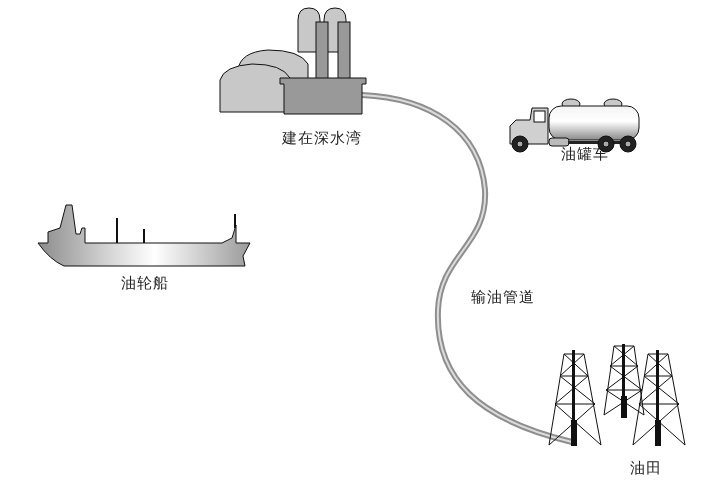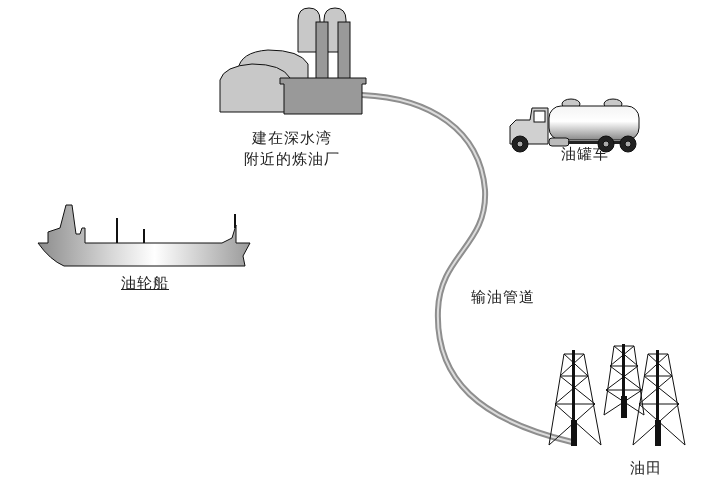--- a/index.html
+++ b/index.html
@@ -79,20 +79,19 @@
       <rect x="621" y="396" width="6" height="22" fill="#111" stroke="none"></rect>
     </g>
     <g stroke="#111" stroke-width="1" fill="none">
       <path d="M648,354 L633,445 M668,354 L685,445 M648,354 L668,354 M644,376 L672,376 M639,404 L679,404 M644,376 L668,354 M672,376 L648,354 M639,404 L672,376 M679,404 L644,376 M633,445 L679,404 M685,445 L639,404"></path>
       <rect x="656" y="350" width="3" height="80" fill="#111" stroke="none"></rect>
       <rect x="655" y="420" width="6" height="26" fill="#111" stroke="none"></rect>
     </g>
   </g>
 </svg>
 
-<div class="label" style="left:232px; top:128px; width:120px;">
+<div class="label" style="left:262px; top:128px; width:120px;">
   <div>建在深水湾</div>
-  <div>附近的炼油厂</div>
 </div>
 <div class="label" style="left:545px; top:144px; width:80px;">油罐车</div>
-<div class="label" style="left:105px; top:273px; width:80px;text-decoration:underline;">油轮船</div>
+<div class="label" style="left:105px; top:273px; width:80px;">油轮船</div>
 <div class="label" style="left:455px; top:287px; width:80px; text-align:right;">输油管道</div>
 <div class="label" style="left:616px; top:458px; width:60px;">油田</div>
 
 </body></html>

